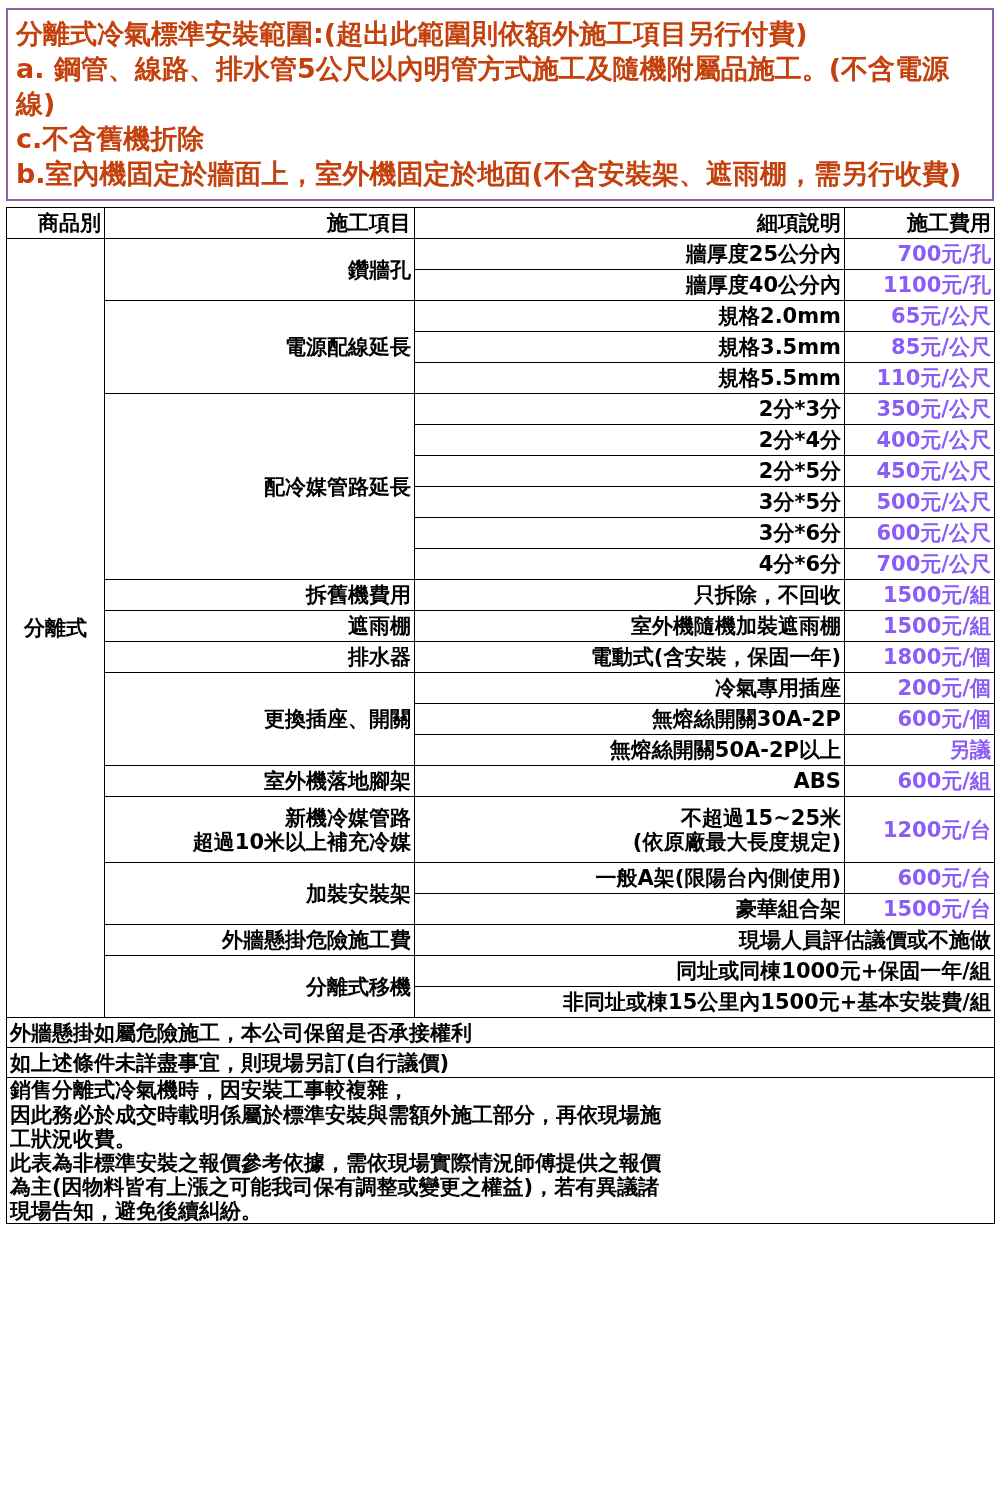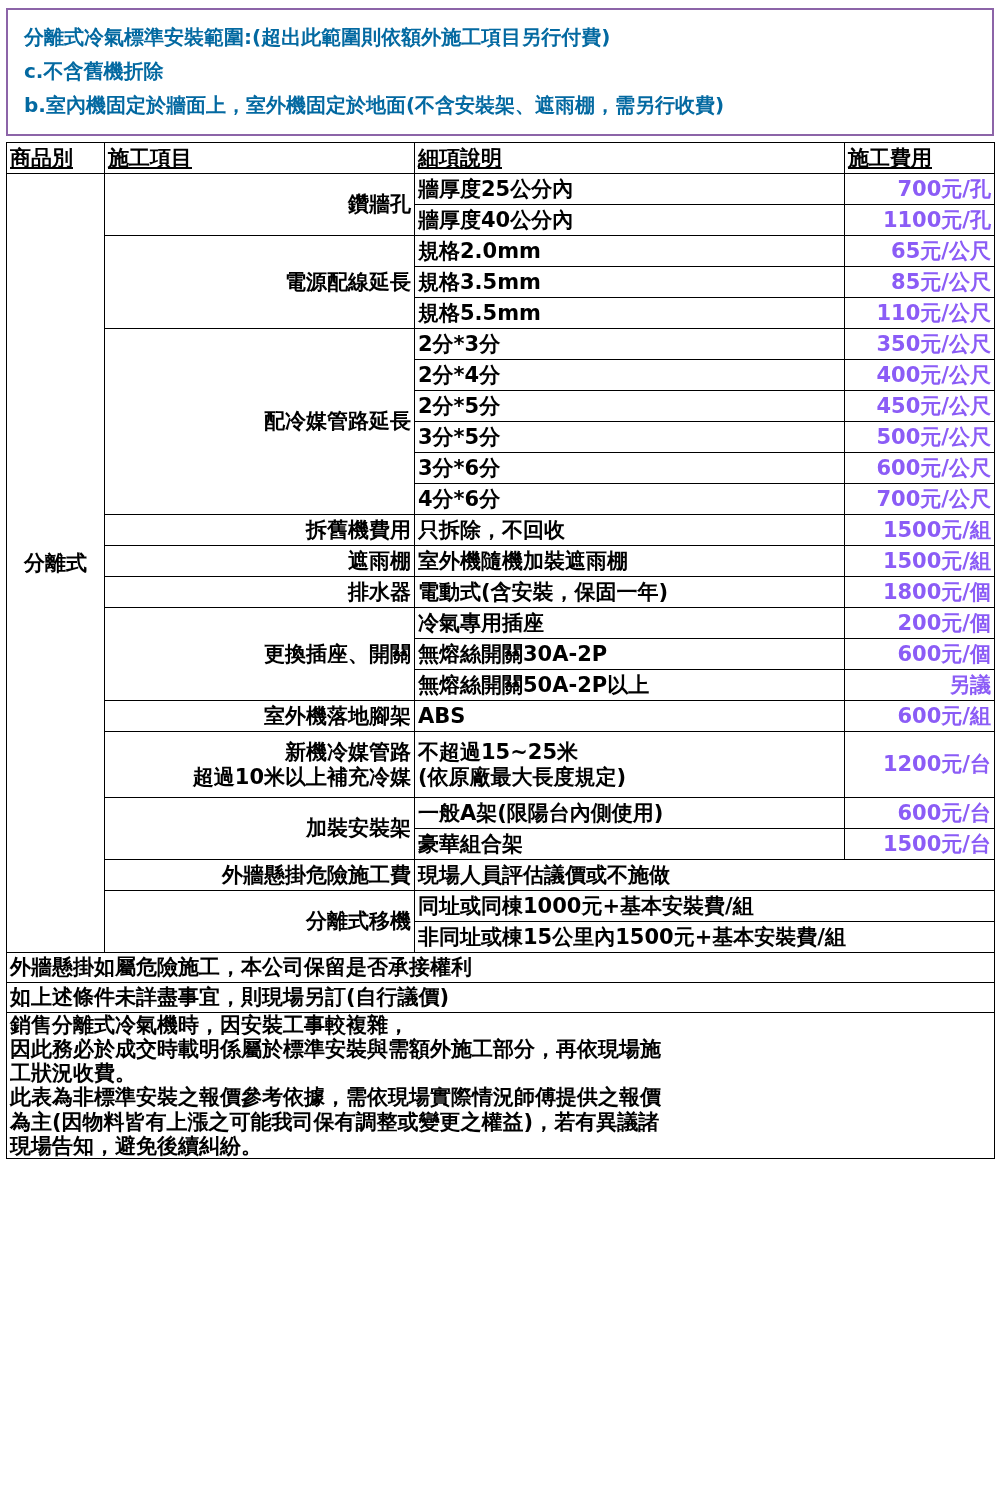--- a/index.html
+++ b/index.html
@@ -22,26 +22,26 @@
     position: relative;
   }
   
   .notice {
     margin: 8px 6px 6px 6px;
     border: 2px solid #8c64a8;
     box-sizing: border-box;
     padding: 6px 8px 8px 8px;
   }
   .notice p {
-    margin: 8px;
-    font-size: 20px;
+    margin: 0;
+    font-size: 27px;
     line-height: 1.30;
     font-weight: bold;
     letter-spacing: 0px;
-    color: #0369a1;
+    color: #c2410c;
   }
   
   table.main {
     border-collapse: collapse;
     width: 988px;
     margin: 6px 6px 0 6px;
     table-layout: fixed;
   }
   table.main td, table.main th {
     border: 1px solid #000;
@@ -52,23 +52,23 @@
     vertical-align: middle;
     box-sizing: border-box;
     white-space: nowrap;
     overflow: hidden;
   }
   .col-a { width: 98px; }
   .col-b { width: 310px; }
   .col-c { width: 430px; }
   .col-d { width: 150px; }
 
-  .hdr { text-align: left; height: 31px; text-decoration: underline; }
+  .hdr { text-align: right; height: 31px; }
   .ctr { text-align: right; }
-  .lft { text-align: left; }
+  .lft { text-align: right; }
   .price { color: #8b5cf6; text-align: right; }
   .cell-h { height: 31px; }
   .vert-label { text-align: center; font-size: 21px; margin-left: 12px; }
   .two-line { white-space: normal; line-height: 1.18; padding: 2px 3px; }
   .note-row td {
     text-align: left;
     font-weight: bold;
     font-size: 21px;
     height: 30px;
   }
@@ -83,20 +83,21 @@
   }
   .para-row p { margin: 0; }
 </style>
 </head>
 <body>
 
 <div class="page">
 
   <div class="notice">
     <p>分離式冷氣標準安裝範圍:(超出此範圍則依額外施工項目另行付費)</p>
+    <p>a. 鋼管、線路、排水管5公尺以內明管方式施工及隨機附屬品施工。(不含電源線)</p>
     <p>c.不含舊機折除</p>
     <p>b.室內機固定於牆面上，室外機固定於地面(不含安裝架、遮雨棚，需另行收費)</p>
   </div>
 
   <table class="main">
     <colgroup>
       <col class="col-a">
         <col class="col-b">
         <col class="col-c">
         <col class="col-d">
@@ -220,21 +221,21 @@
         <td class="price cell-h">1500元/台</td>
       </tr>
 
       <tr>
         <td class="ctr cell-h">外牆懸掛危險施工費</td>
         <td class="lft cell-h" colspan="2">現場人員評估議價或不施做</td>
       </tr>
 
       <tr>
         <td class="ctr" rowspan="2">分離式移機</td>
-        <td class="lft cell-h" colspan="2">同址或同棟1000元+基本安裝費/組</td>
+        <td class="lft cell-h" colspan="2">同址或同棟1000元+保固一年/組</td>
       </tr>
       <tr>
         <td class="lft cell-h" colspan="2">非同址或棟15公里內1500元+基本安裝費/組</td>
       </tr>
 
       <tr class="note-row">
         <td colspan="4">外牆懸掛如屬危險施工，本公司保留是否承接權利</td>
       </tr>
       <tr class="note-row">
         <td colspan="4">如上述條件未詳盡事宜，則現場另訂(自行議價)</td>

